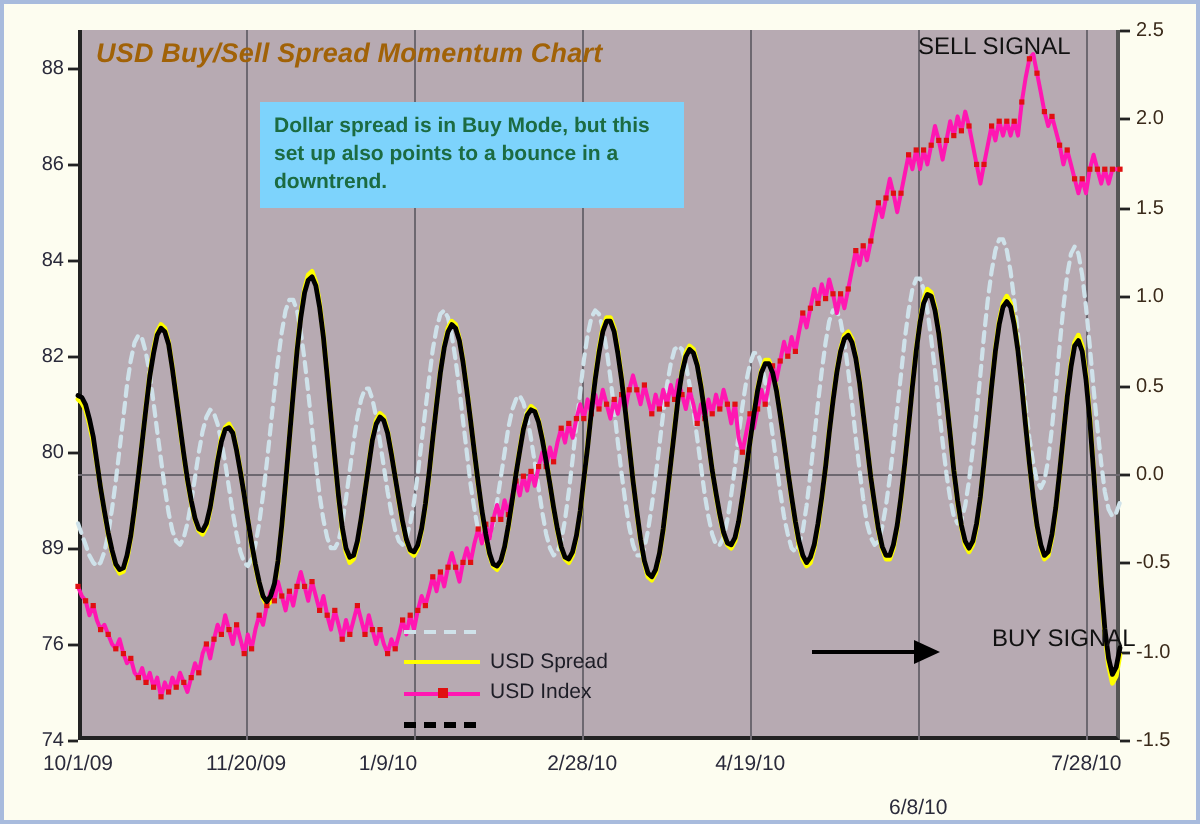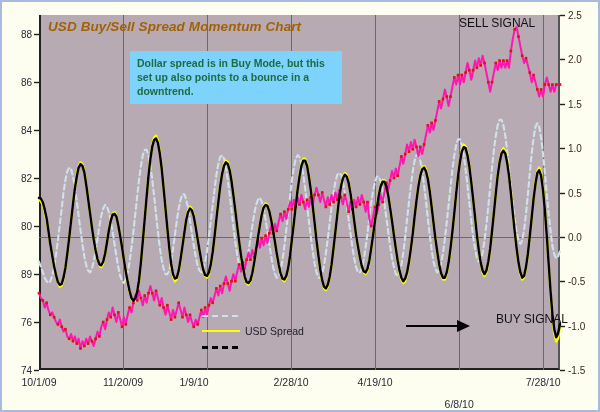--- a/index.html
+++ b/index.html
@@ -258,20 +258,27 @@
         </span>
       </div>
       <div class="lrow">
         <span class="lkey">
           <i style="background: rgb(255, 255, 0);"></i>
         </span>
         <span class="ltext">USD Spread</span>
       </div>
       <div class="lrow">
         <span class="lkey">
+          <i style="background: rgb(255, 23, 178);"></i>
+          <i style="left: 17px; top: 3px; width: 5px; height: 5px; background: rgb(224, 16, 16);"></i>
+        </span>
+        <span class="ltext">USD Index</span>
+      </div>
+      <div class="lrow">
+        <span class="lkey">
           <i style="background: repeating-linear-gradient(to right, rgb(0, 0, 0) 0px, rgb(0, 0, 0) 6px, transparent 6px, transparent 10px); height: 3px;"></i>
         </span>
       </div>
     </div>
 
 <div class="ylab" style="left: 2px; top: 362.5px;">74</div>
     <div class="ylab" style="left: 2px; top: 314.5px;">76</div>
     <div class="ylab" style="left: 2px; top: 266.5px;">89</div>
     <div class="ylab" style="left: 2px; top: 218.5px;">80</div>
     <div class="ylab" style="left: 2px; top: 170.5px;">82</div>

